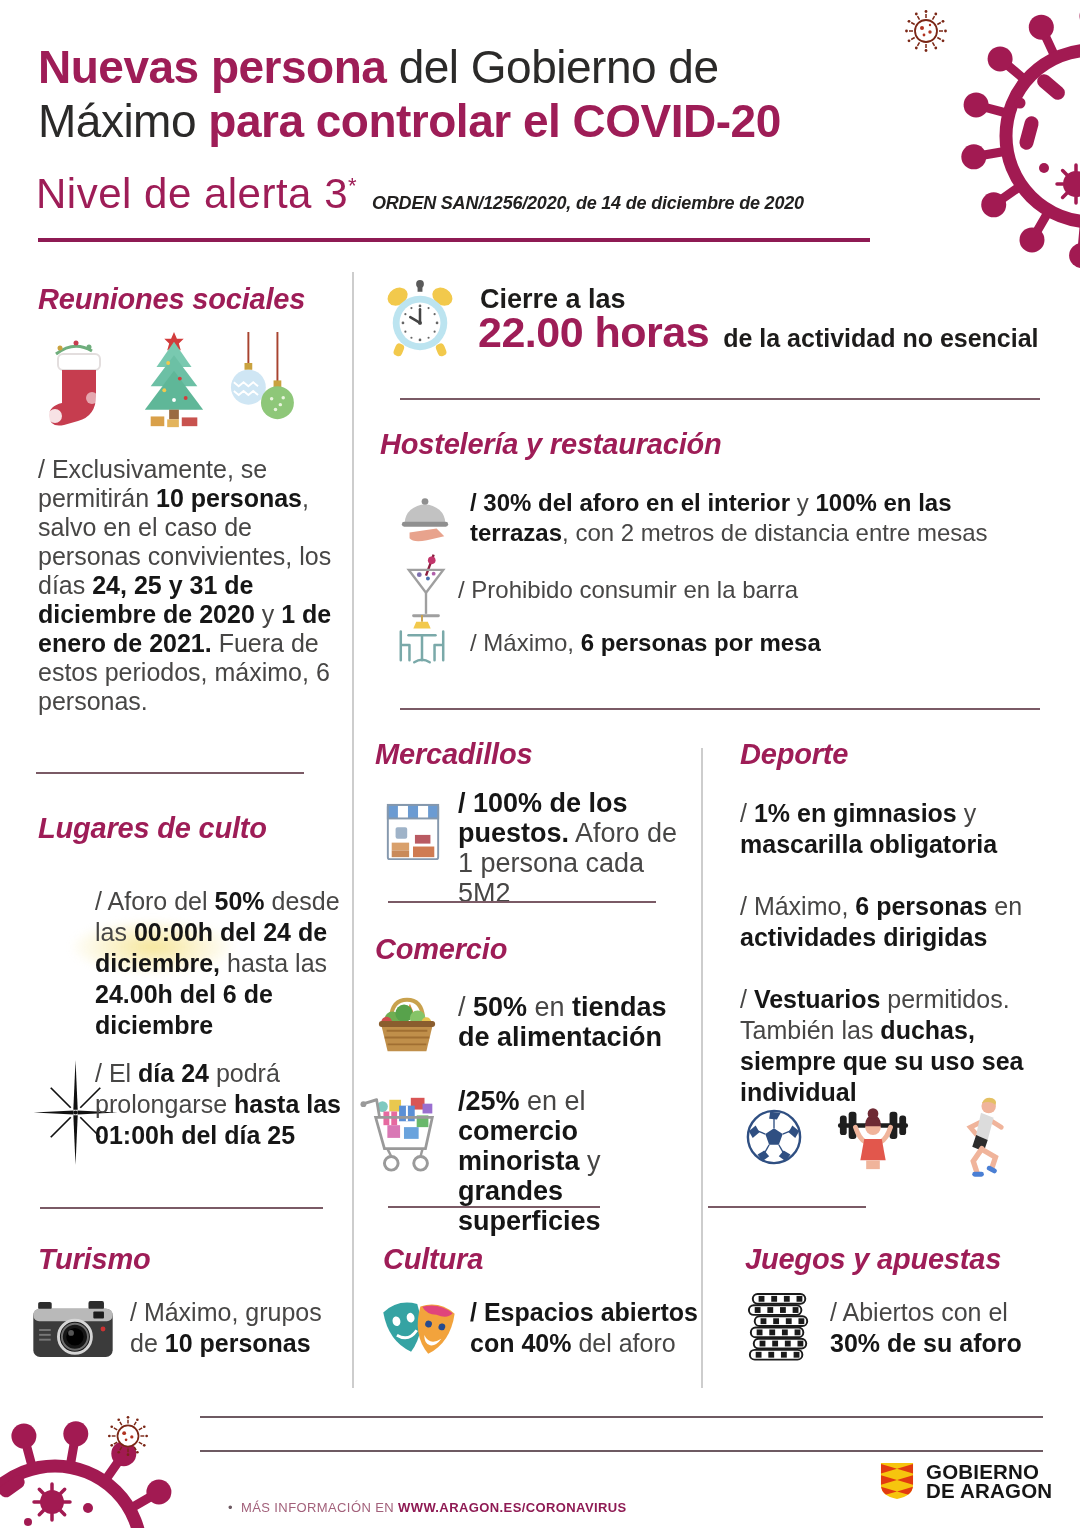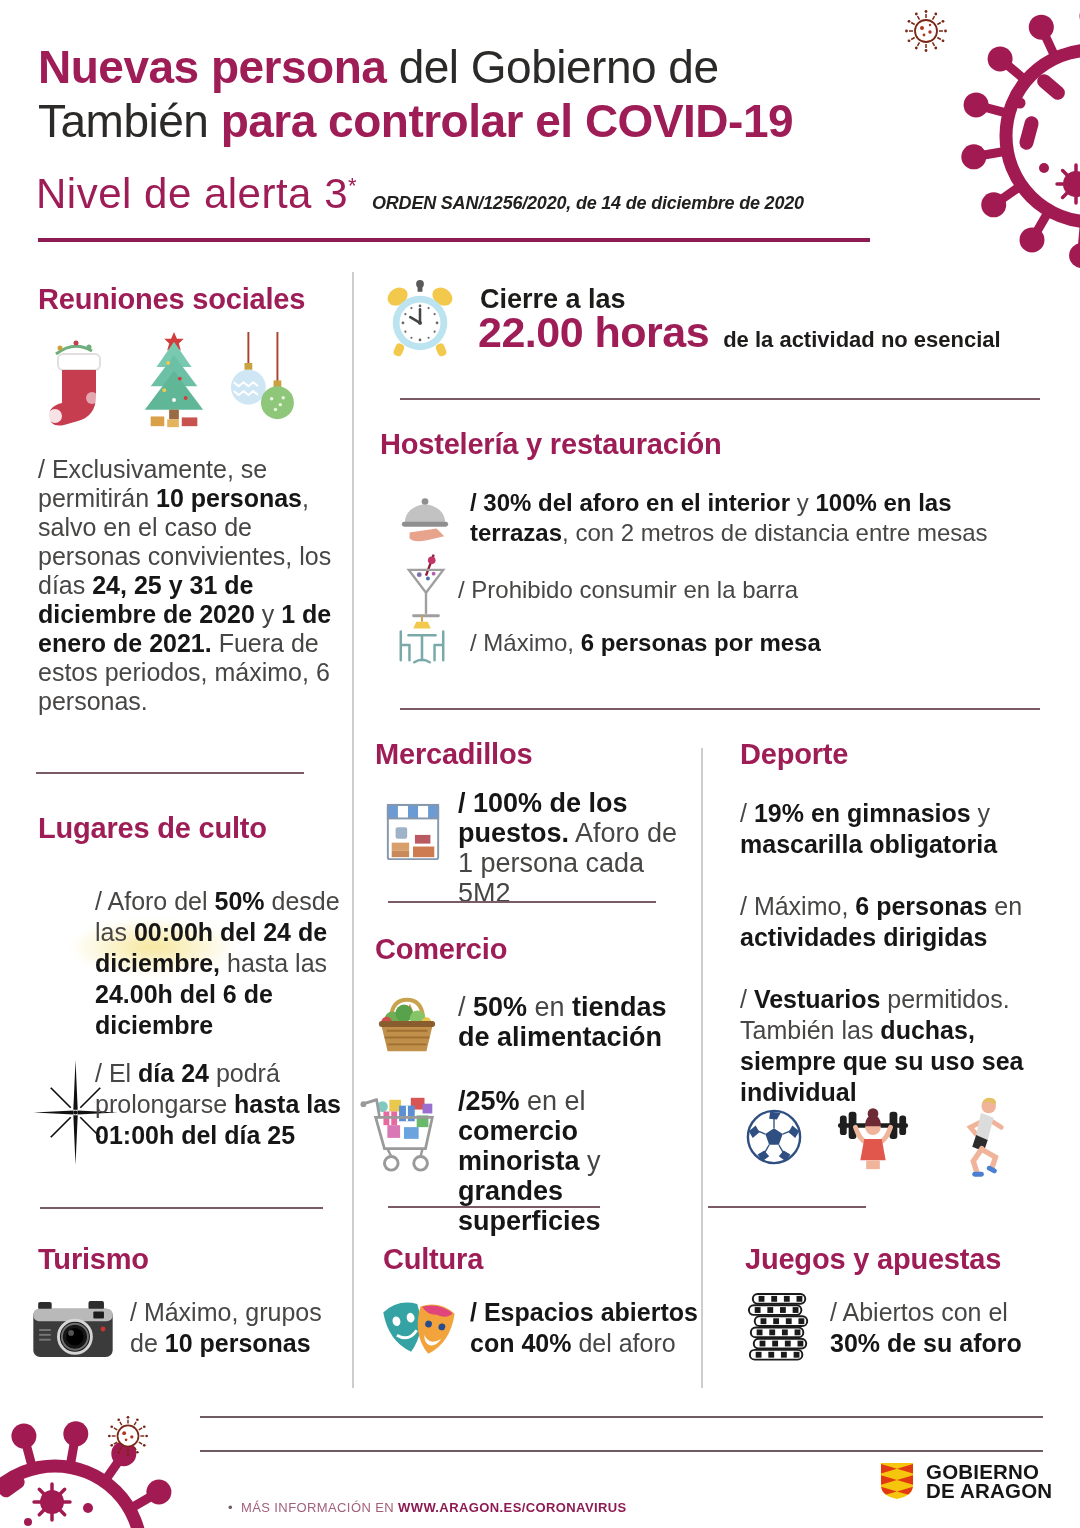--- a/index.html
+++ b/index.html
@@ -4,47 +4,47 @@
 <style>
   html,body{margin:0;padding:0;background:#ffffff;}
   body{width:1080px;height:1528px;position:relative;overflow:hidden;
        font-family:"Liberation Sans", sans-serif;-webkit-font-smoothing:antialiased;}
   .abs{position:absolute;}
   .title{font-size:46px;line-height:54px;letter-spacing:-0.5px;color:#2b2a29;font-weight:400;}
   .title b{color:#9e1d57;font-weight:700;}
   .alert{font-size:42px;color:#9e1d57;font-weight:400;letter-spacing:0.5px;}
   .alert sup{font-size:22px;}
   .order{font-size:18px;font-style:italic;font-weight:700;color:#222120;letter-spacing:-0.2px;}
-  .sec-h{font-size:29px;font-weight:700;color:#9e1d57;letter-spacing:-0.2px;}
+  .sec-h{font-size:29px;font-weight:700;color:#9e1d57;letter-spacing:-0.2px;font-style:italic;}
   .rich{color:#474645;font-weight:400;}
   .rich b{color:#161616;font-weight:700;}
   .p-left{font-size:25px;line-height:29px;}
   .p-mid{font-size:27px;line-height:30px;}
   .p-right{font-size:25px;line-height:31px;}
   .p-host{font-size:24px;line-height:30px;}
   .hr-m{background:#7a5a65;height:2px;}
   .hr-strong{background:#8e1a53;height:4px;}
   .vr{background:#cdcdcd;width:2px;}
   .cierre-lead{font-size:27px;font-weight:700;color:#1d1c1b;}
   .cierre-row{display:flex;align-items:baseline;}
   .cierre-time{font-size:43px;font-weight:700;color:#9e1d57;letter-spacing:-0.5px;}
-  .cierre-tail{font-size:22px;font-weight:700;color:#1d1c1b;margin-left:14px;}
+  .cierre-tail{font-size:25px;font-weight:700;color:#1d1c1b;margin-left:14px;}
   .glow{background:radial-gradient(ellipse at center, rgba(244,224,130,0.8) 0%, rgba(255,255,255,0) 70%);filter:blur(3px);}
   .footer-text{font-size:13px;letter-spacing:0.4px;color:#a2607a;font-weight:400;}
   .footer-text .bullet{color:#6d5a62;margin-right:8px;}
   .footer-text b{color:#8e1a53;font-weight:700;}
   .logo{display:flex;align-items:center;gap:12px;}
   .logo-text{font-size:20.5px;line-height:19px;font-weight:700;color:#161616;letter-spacing:0.2px;}
 </style>
 </head>
 <body>
 
 <div class="abs title" style="left:38px;top:40px;width:900px;">
   <div><b>Nuevas persona</b><span> del Gobierno de</span></div>
-  <div><span>También </span><b>para controlar el COVID-19</b></div>
+  <div><span>Máximo </span><b>para controlar el COVID-20</b></div>
 </div>
 
 <div class="abs alert" style="left:36px;top:170px;"><span>Nivel de alerta 3</span><sup>*</sup></div>
 <div class="abs order" style="left:372px;top:193px;">ORDEN SAN/1256/2020, de 14 de diciembre de 2020</div>
 <div class="abs hr-strong" style="left:38px;top:238px;width:832px;"></div>
 
 <svg class="abs" style="left:940px;top:8px;" width="240" height="260" viewBox="0 0 240 260">
   <g stroke="#a21a52" stroke-width="9" stroke-linecap="round">
     <line x1="152" y1="36" x2="152" y2="14"></line>
       <line x1="113.1" y1="44.6" x2="103.8" y2="24.7"></line>
@@ -349,21 +349,21 @@
   <line x1="28" y1="62" x2="32" y2="70" stroke="#9a9a9a" stroke-width="2.5"></line>
   <line x1="64" y1="62" x2="62" y2="70" stroke="#9a9a9a" stroke-width="2.5"></line>
   <circle cx="32" cy="77" r="7" fill="#fff" stroke="#9a9a9a" stroke-width="3"></circle>
   <circle cx="62" cy="77" r="7" fill="#fff" stroke="#9a9a9a" stroke-width="3"></circle>
 </svg>
 <div class="abs rich p-mid" style="left:458px;top:1086px;width:245px;"><b>/</b><b>25%</b><span> en el </span><b>comercio minorista</b><span> y </span><b>grandes superficies</b></div>
 
 <div class="abs hr-m" style="left:388px;top:1206px;width:212px;"></div>
 
 <div class="abs sec-h" style="left:740px;top:738px;">Deporte</div>
-<div class="abs rich p-right" style="left:740px;top:798px;width:290px;"><span>/ </span><b>19% en gimnasios</b><span> y </span><b>mascarilla obligatoria</b></div>
+<div class="abs rich p-right" style="left:740px;top:798px;width:290px;"><span>/ </span><b>1% en gimnasios</b><span> y </span><b>mascarilla obligatoria</b></div>
 <div class="abs rich p-right" style="left:740px;top:891px;width:290px;"><span>/ Máximo, </span><b>6 personas</b><span> en </span><b>actividades dirigidas</b></div>
 <div class="abs rich p-right" style="left:740px;top:984px;width:300px;"><span>/ </span><b>Vestuarios</b><span> permitidos. También las </span><b>duchas, siempre que su uso sea individual</b></div>
 
 <svg class="abs" style="left:745px;top:1108px;" width="58" height="58" viewBox="0 0 60 60">
   <circle cx="30" cy="30" r="27" fill="#fff" stroke="#2f4f82" stroke-width="2.5"></circle>
   <polygon points="30,21 39,27 35,38 25,38 21,27" fill="#2f4f82"></polygon>
   <polygon points="26,4 37,5 33,12 25,11" fill="#2f4f82"></polygon>
   <polygon points="4,24 11,18 15,25 8,31" fill="#2f4f82"></polygon>
   <polygon points="56,24 49,18 45,25 52,31" fill="#2f4f82"></polygon>
   <polygon points="13,48 20,44 25,50 18,55" fill="#2f4f82"></polygon>

